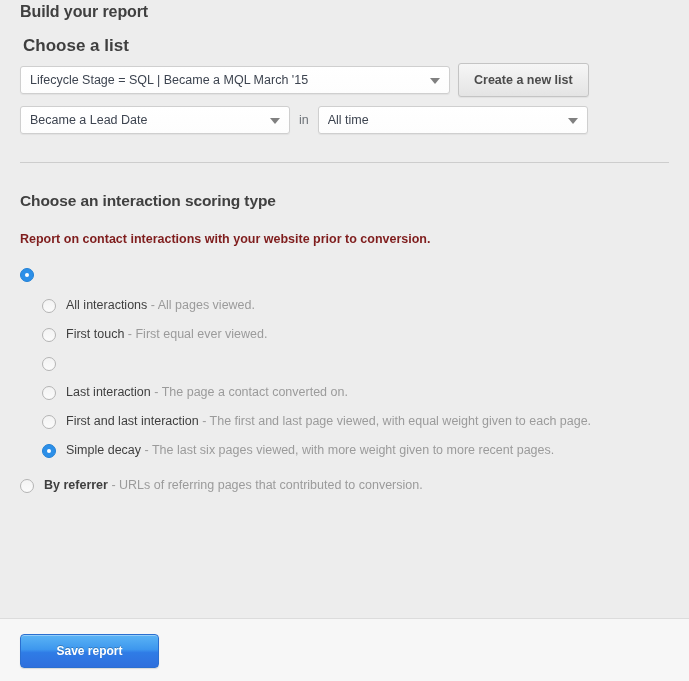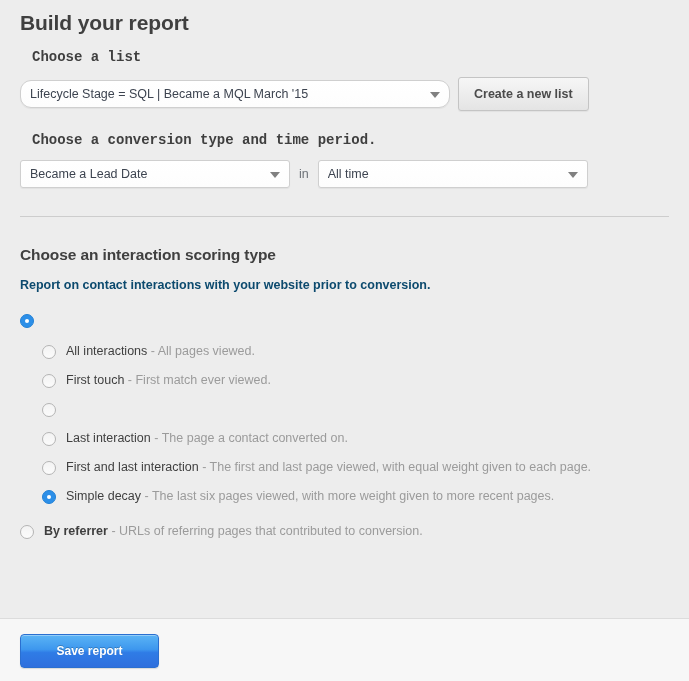--- a/index.html
+++ b/index.html
@@ -29,36 +29,35 @@
     position: absolute;
     top: 0; left: 0;
     width: 689px;
     height: 618px;
     background: #ededed;
     box-sizing: border-box;
     padding: 0 20px;
   }
 
   .h1 {
-    font-size: 21px;
+    font-size: 16px;
     font-weight: bold;
     color: #404040;
     letter-spacing: -0.1px;
-    padding-top: 13px;
+    padding-top: 2px;
     margin: 0;
     line-height: 20px;
   }
 
   .label {
-    font-size: 14px;
+    font-size: 17px;
     font-weight: bold;
     color: #3f3f3f;
-    margin: 12px;
+    margin: 3px;
     line-height: 16px;
-    font-family: Liberation Mono, monospace;
   }
 
   .row-choose-list-label { margin-top: 16px; }
 
   .control-row {
     display: flex;
     align-items: center;
     margin-top: 9px;
   }
 
@@ -89,21 +88,21 @@
     position: absolute;
     right: 9px;
     top: 50%;
     margin-top: -2px;
     width: 0; height: 0;
     border-left: 5px solid transparent;
     border-right: 5px solid transparent;
     border-top: 6px solid #808080;
   }
 
-  #select-list { width: 430px; border-radius: 11px; }
+  #select-list { width: 430px; }
   #select-conversion { width: 270px; }
   #select-time { width: 270px; }
 
   .btn-secondary {
     height: 28px;
     box-sizing: border-box;
     margin-left: 8px;
     padding: 16px 15px;
     background: linear-gradient(to bottom, #f6f6f6 0%, #e4e4e4 100%);
     border: 1px solid #c4c4c4;
@@ -147,22 +146,22 @@
     color: #404040;
     margin: 0;
     padding-top: 28px;
     line-height: 20px;
     letter-spacing: -0.1px;
   }
 
   .sub-desc {
     font-size: 12.5px;
     font-weight: bold;
-    color: #0c4a6e;
-    margin-top: 12px;
+    color: #7f1d1d;
+    margin-top: 20px;
     line-height: 16px;
   }
 
   
   .opt {
     display: flex;
     align-items: flex-start;
     cursor: pointer;
   }
   .opt-top { margin-top: 20px; padding-left: 0px; }
@@ -254,21 +253,20 @@
     <div class="label row-choose-list-label">Choose a list</div>
 
     <div class="control-row">
       <div class="select" id="select-list">
         <span class="sel-text">Lifecycle Stage = SQL | Became a MQL March '15</span>
         <span class="caret"></span>
       </div>
       <button class="btn-secondary">Create a new list</button>
     </div>
 
-    <div class="label row-conv-label">Choose a conversion type and time period.</div>
 
     <div class="control-row">
       <div class="select" id="select-conversion">
         <span class="sel-text">Became a Lead Date</span>
         <span class="caret"></span>
       </div>
       <span class="in-word">in</span>
       <div class="select" id="select-time">
         <span class="sel-text">All time</span>
         <span class="caret"></span>
@@ -285,21 +283,21 @@
     <div id="options-container">
         <div class="opt opt-top">
           <span class="radio checked"></span>
         </div>
         <div class="opt opt-sub first">
           <span class="radio"></span>
           <span class="opt-text"><span class="opt-name">All interactions</span><span class="opt-desc"> - </span><span class="opt-desc">All pages viewed.</span></span>
         </div>
         <div class="opt opt-sub">
           <span class="radio"></span>
-          <span class="opt-text"><span class="opt-name">First touch</span><span class="opt-desc"> - </span><span class="opt-desc">First match ever viewed.</span></span>
+          <span class="opt-text"><span class="opt-name">First touch</span><span class="opt-desc"> - </span><span class="opt-desc">First equal ever viewed.</span></span>
         </div>
         <div class="opt opt-sub">
           <span class="radio"></span>
         </div>
         <div class="opt opt-sub">
           <span class="radio"></span>
           <span class="opt-text"><span class="opt-name">Last interaction</span><span class="opt-desc"> - </span><span class="opt-desc">The page a contact converted on.</span></span>
         </div>
         <div class="opt opt-sub">
           <span class="radio"></span>

